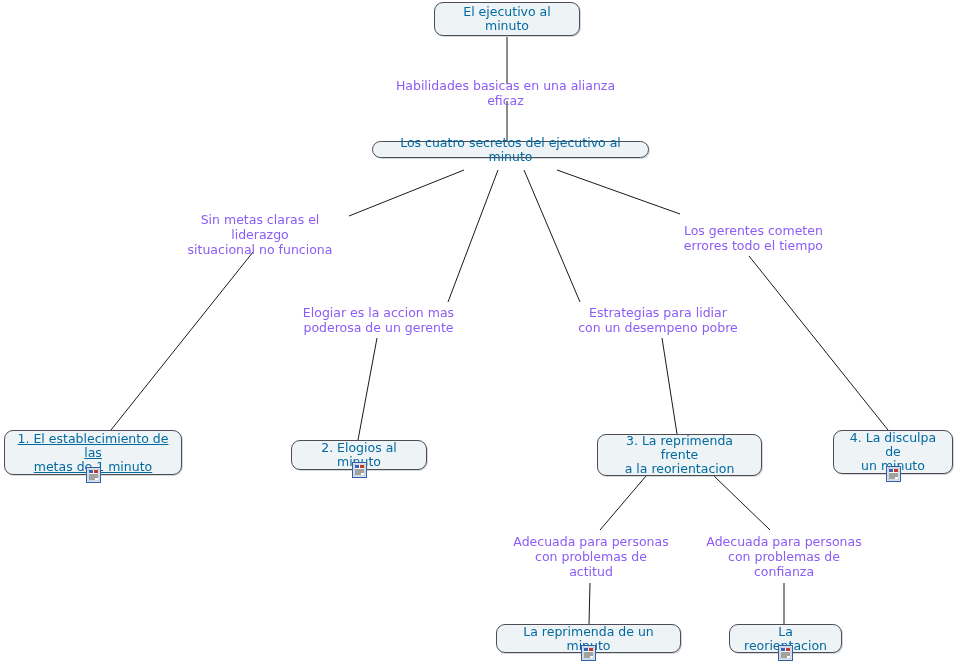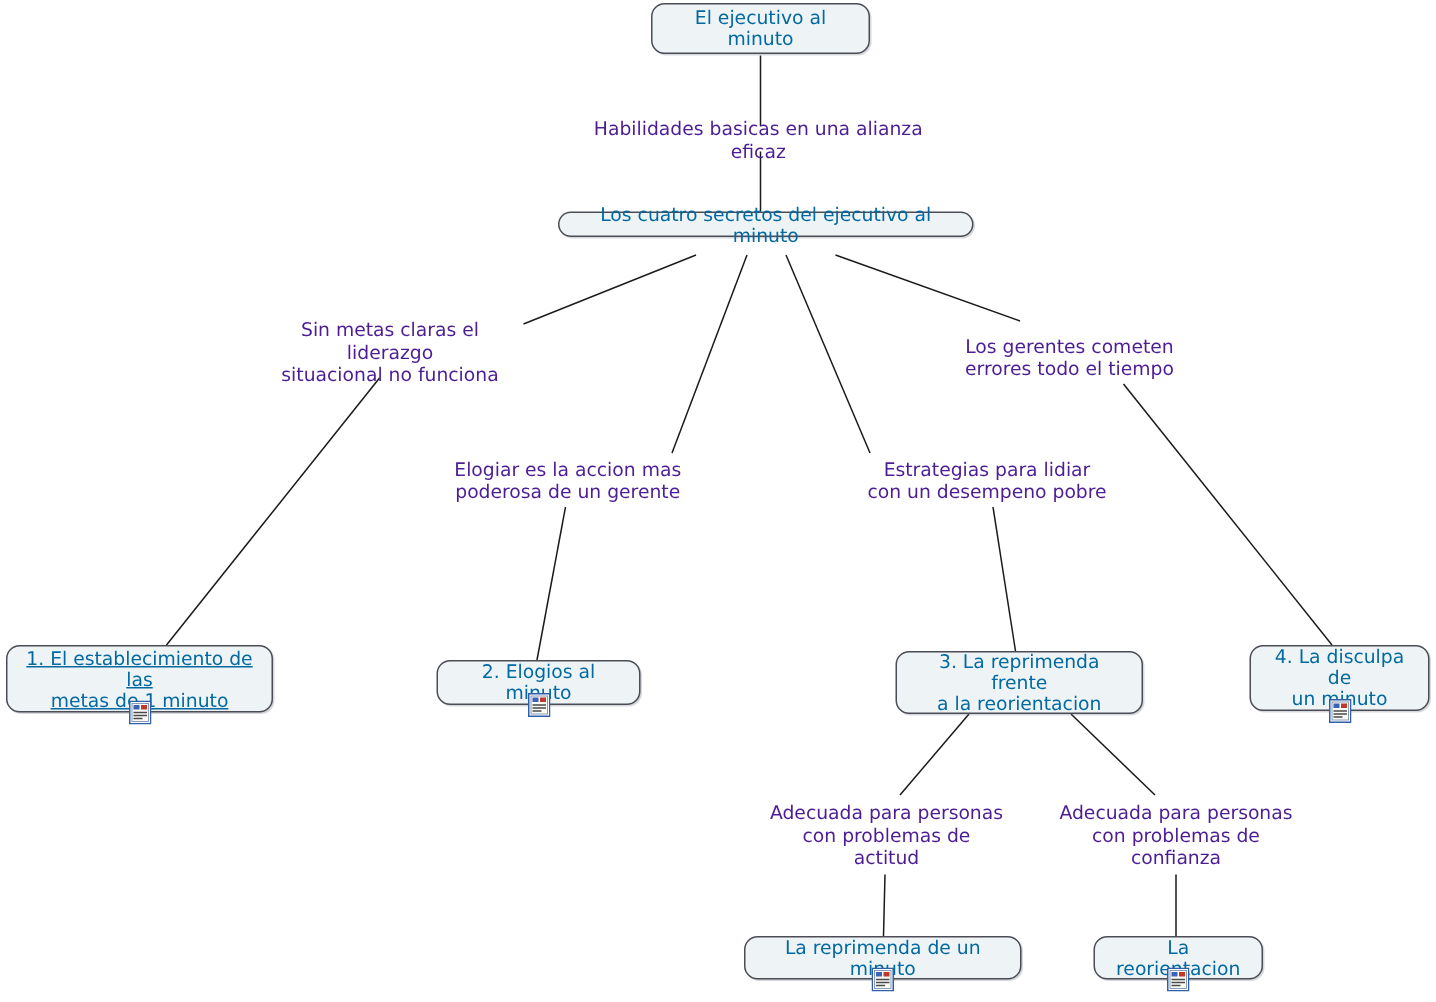--- a/index.html
+++ b/index.html
@@ -46,21 +46,21 @@
     line-height: 14px;
     padding: 3px 9px;
     box-shadow: 1px 1px 0 rgba(120,130,140,0.30);
   }
   
   .phrase {
     background: transparent;
     border: none;
     font-size: 12.5px;
     line-height: 15px;
-    color: #4c1d95;
+    color: #8b5cf6;
     white-space: pre-line;
   }
   .node-text {
     white-space: pre-line;
     display: block;
   }
   
   .res-icon {
     position: absolute;
     width: 15px;
@@ -161,21 +161,21 @@
           <rect x="3" y="9.5" width="9" height="1" fill="#4a4a4a"></rect>
           <rect x="3" y="11.5" width="6" height="1" fill="#4a4a4a"></rect>
         </svg></span>
       <div class="node phrase" style="left: 379px; top: 84px; width: 253px; height: 18px;"><span class="node-text">Habilidades basicas en una alianza eficaz</span></div>
       <div class="node phrase" style="left: 170px; top: 217px; width: 180px; height: 34px;"><span class="node-text">Sin metas claras el liderazgo
 situacional no funciona</span></div>
       <div class="node phrase" style="left: 300px; top: 303px; width: 157px; height: 34px;"><span class="node-text">Elogiar es la accion mas
 poderosa de un gerente</span></div>
       <div class="node phrase" style="left: 578px; top: 303px; width: 160px; height: 34px;"><span class="node-text">Estrategias para lidiar
 con un desempeno pobre</span></div>
-      <div class="node phrase" style="left: 643px; top: 221px; width: 140px; height: 34px;"><span class="node-text">Los gerentes cometen
+      <div class="node phrase" style="left: 683px; top: 221px; width: 140px; height: 34px; justify-content: flex-end;"><span class="node-text">Los gerentes cometen
 errores todo el tiempo</span></div>
       <div class="node phrase" style="left: 513px; top: 531px; width: 156px; height: 51px;"><span class="node-text">Adecuada para personas
 con problemas de
 actitud</span></div>
       <div class="node phrase" style="left: 706px; top: 531px; width: 156px; height: 51px;"><span class="node-text">Adecuada para personas
 con problemas de
 confianza</span></div>
     </div>
 </div>
 

